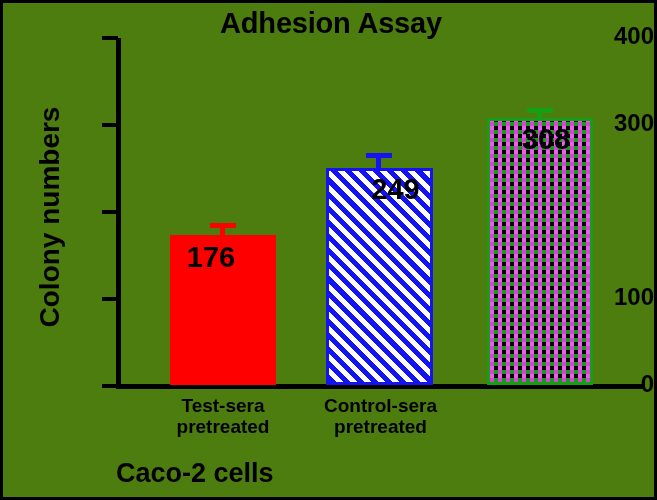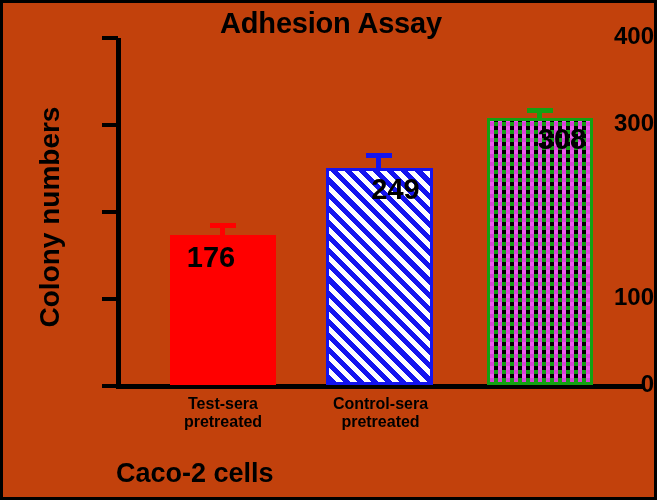--- a/index.html
+++ b/index.html
@@ -11,21 +11,21 @@
     width: 657px;
     height: 500px;
     font-family: "Liberation Sans", sans-serif;
     overflow: hidden;
   }
   #figure {
     position: relative;
     width: 657px;
     height: 500px;
     box-sizing: border-box;
-    background: #c2410c;
+    background: #4d7c0f;
     border: 3px solid #000000;
     overflow: hidden;
   }
 
   
   #chart-title {
     position: absolute;
     left: 0;
     top: 4px;
     width: 657px;
@@ -138,21 +138,21 @@
     height: 5px;
   }
   .err-red   { background: #FF0000; }
   .err-blue  { background: #1414F0; }
   .err-green { background: #13A013; }
 
   
   .cat-label {
     position: absolute;
     text-align: center;
-    font-size: 16px;
+    font-size: 19px;
     font-weight: bold;
     color: #000000;
     line-height: 1.12;
     white-space: pre-line;
   }
 
   
   #x-axis-title {
     position: absolute;
     left: 113px;
@@ -196,21 +196,21 @@
   <div class="bar-value" style="left:167px; top:240px; width:82px;">176</div>
 
   <div class="bar bar-blue" style="left:323px; top:165px; width:107px; height:217px;"></div>
   <div class="errbar-cap err-blue" style="left:363px; top:150px; width:26px;"></div>
   <div class="errbar-stem err-blue" style="left:373px; top:150px; height:17px;"></div>
   <div class="bar-value" style="left:323px; top:172px; width:107px;margin-left:16px;">249</div>
 
   <div class="bar bar-green" style="left:484px; top:115px; width:106px; height:267px;"></div>
   <div class="errbar-cap err-green" style="left:524px; top:105px; width:26px;"></div>
   <div class="errbar-stem err-green" style="left:534px; top:105px; height:12px;"></div>
-  <div class="bar-value" style="left:500px; top:122px; width:118px;">308</div>
+  <div class="bar-value" style="left:484px; top:122px; width:118px;">308</div>
 
   <div class="cat-label" style="left:150px; top:392px; width:140px;">Test-sera
 pretreated</div>
 
   <div class="cat-label" style="left:300px; top:392px; width:155px;">Control-sera
 pretreated</div>
 
 
   <div id="x-axis-title">Caco-2 cells</div>
 

